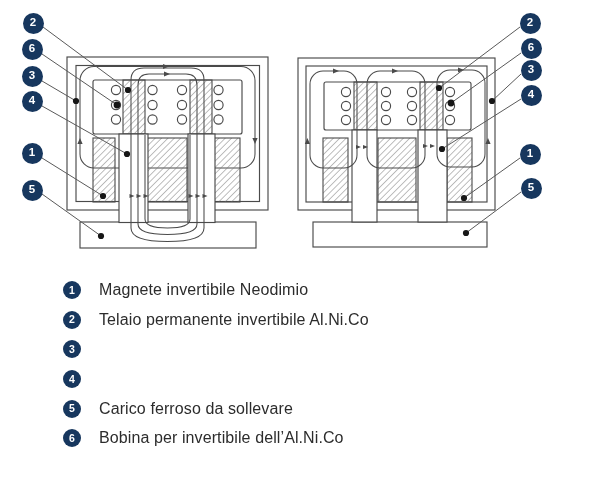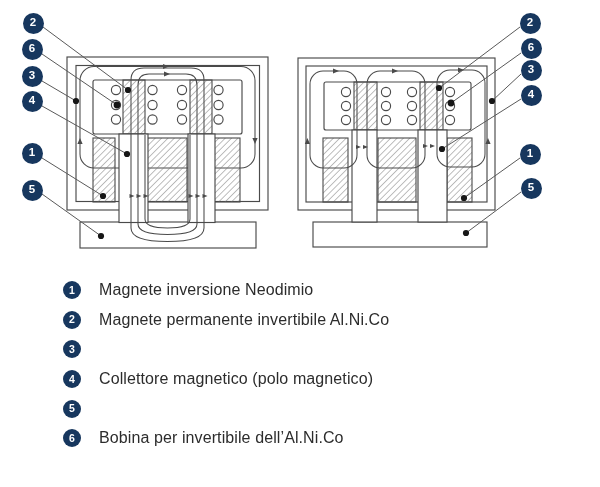--- a/index.html
+++ b/index.html
@@ -195,34 +195,34 @@
   <div class="badge" style="left:519.5px;top:12.5px;">2</div>
   <div class="badge" style="left:520.5px;top:37.5px;">6</div>
   <div class="badge" style="left:520.5px;top:59.5px;">3</div>
   <div class="badge" style="left:520.5px;top:84.5px;">4</div>
   <div class="badge" style="left:519.5px;top:143.5px;">1</div>
   <div class="badge" style="left:520.5px;top:177.5px;">5</div>
 
   <div class="legend">
     <div class="lrow">
       <span class="lbadge">1</span>
-      <span class="ltext">Magnete inversione Neodimio</span>
+      <span class="ltext">Magnete invertibile Neodimio</span>
     </div>
     <div class="lrow">
       <span class="lbadge">2</span>
-      <span class="ltext">Magnete permanente invertibile Al.Ni.Co</span>
+      <span class="ltext">Telaio permanente invertibile Al.Ni.Co</span>
     </div>
     <div class="lrow">
       <span class="lbadge">3</span>
     </div>
     <div class="lrow">
       <span class="lbadge">4</span>
-      <span class="ltext">Collettore magnetico (polo magnetico)</span>
     </div>
     <div class="lrow">
       <span class="lbadge">5</span>
+      <span class="ltext">Carico ferroso da sollevare</span>
     </div>
     <div class="lrow">
       <span class="lbadge">6</span>
       <span class="ltext">Bobina per invertibile dell’Al.Ni.Co</span>
     </div>
   </div>
 </div>
 
 </body></html>

